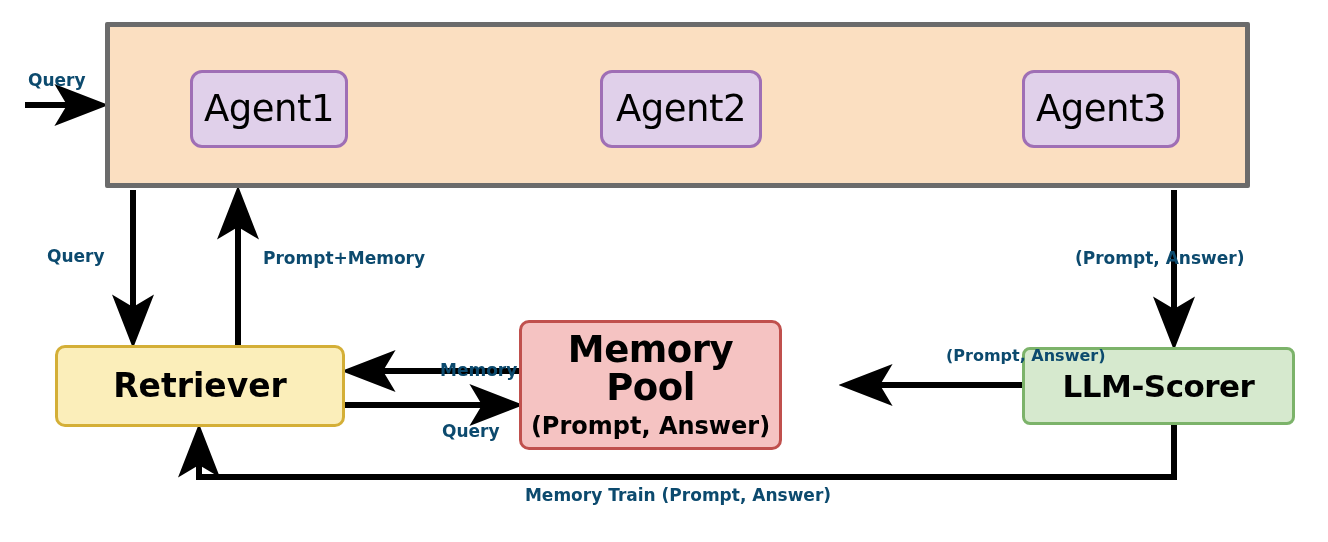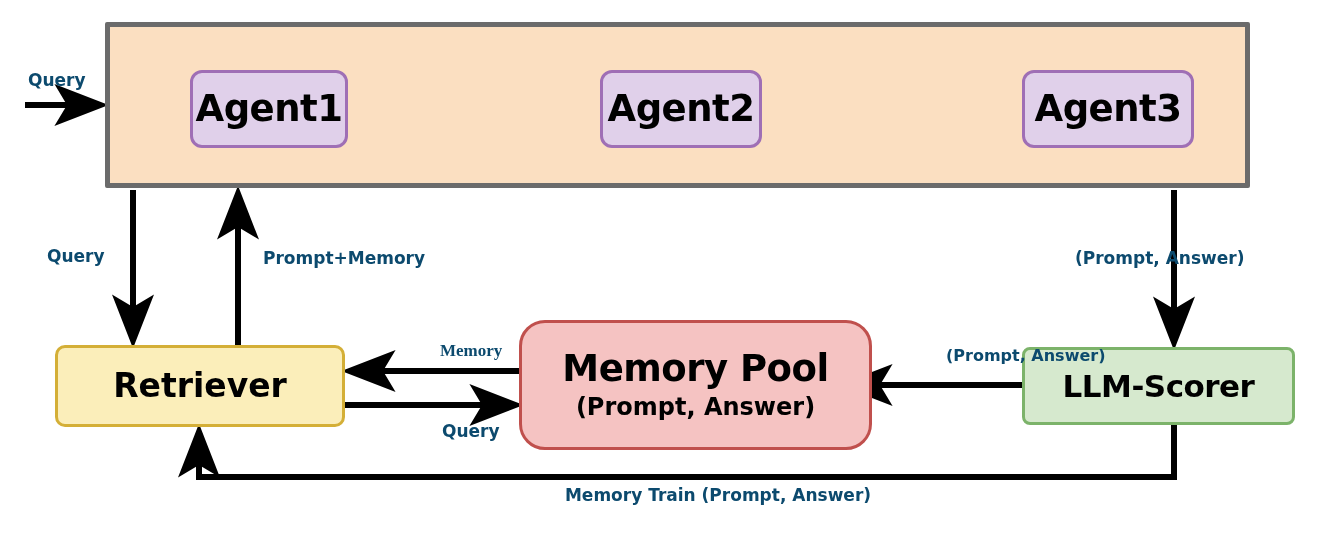--- a/index.html
+++ b/index.html
@@ -45,40 +45,40 @@
     background: #fbdfc1;
     border: 5px solid #6b6b6b;
     border-radius: 2px;
   }
   
   .agent-box {
     background: #e0d0ea;
     border: 3px solid #9f6fb5;
     border-radius: 12px;
     font-size: 37px;
-    font-weight: 700;
+    font-weight: 400;
     letter-spacing: -0.5px;
   }
   #agent-1 { left: 190px; top: 70px; width: 158px; height: 78px; }
   #agent-2 { left: 600px; top: 70px; width: 162px; height: 78px; align-items: center; }
-  #agent-3 { left: 1022px; top: 70px; width: 172px; height: 78px; }
+  #agent-3 { left: 1022px; top: 70px; width: 158px; height: 78px; }
 
   #retriever-box {
     left: 55px; top: 345px; width: 290px; height: 82px;
     background: #fbeeba;
     border: 3px solid #d4af37;
     border-radius: 10px;
     font-size: 33px;
     font-weight: 600;
   }
   #memory-pool-box {
-    left: 519px; top: 320px; width: 353px; height: 130px;
+    left: 519px; top: 320px; width: 263px; height: 130px;
     background: #f5c3c2;
     border: 3px solid #c0504d;
-    border-radius: 26px;
+    border-radius: 10px;
   }
   #memory-pool-box .title {
     font-size: 37px;
     font-weight: 600;
     letter-spacing: -0.5px;
   }
   #memory-pool-box .subtitle {
     font-size: 24px;
     font-weight: 600;
     margin-top: 6px;
@@ -101,24 +101,24 @@
     font-weight: 700;
     font-size: 17px;
     white-space: nowrap;
     line-height: 1;
   }
   .edge-label.center { transform: translateX(-50%); }
   #lbl-query-in     { left: 28px;  top: 72px; font-size: 17px; }
   #lbl-query-down   { left: 47px;  top: 248px; }
   #lbl-query-memory { left: 263px; top: 250px; }
   #lbl-prompt-answer-right { left: 1075px; top: 250px; }
-  #lbl-memory       { left: 440px; top: 342px; font-family: Liberation Serif, serif; }
+  #lbl-memory       { left: 440px; top: 362px; }
   #lbl-query-right  { left: 442px; top: 423px; }
   #lbl-prompt-answer-pool  { left: 946px; top: 348px; font-size: 16px; }
-  #lbl-memory-train { left: 678px; top: 487px; margin-left: 40px; }
+  #lbl-memory-train { left: 678px; top: 487px; }
 </style>
 </head>
 <body>
 
 <div id="canvas">
 
   <svg class="layer" viewBox="0 0 1328 542">
     <defs>
       <marker id="arrowhead" markerWidth="9" markerHeight="7" refX="7.6" refY="3.5" orient="auto" markerUnits="strokeWidth">
         <path d="M0,0 L9,3.5 L0,7 L2.1,3.5 Z" fill="#000000"></path>

